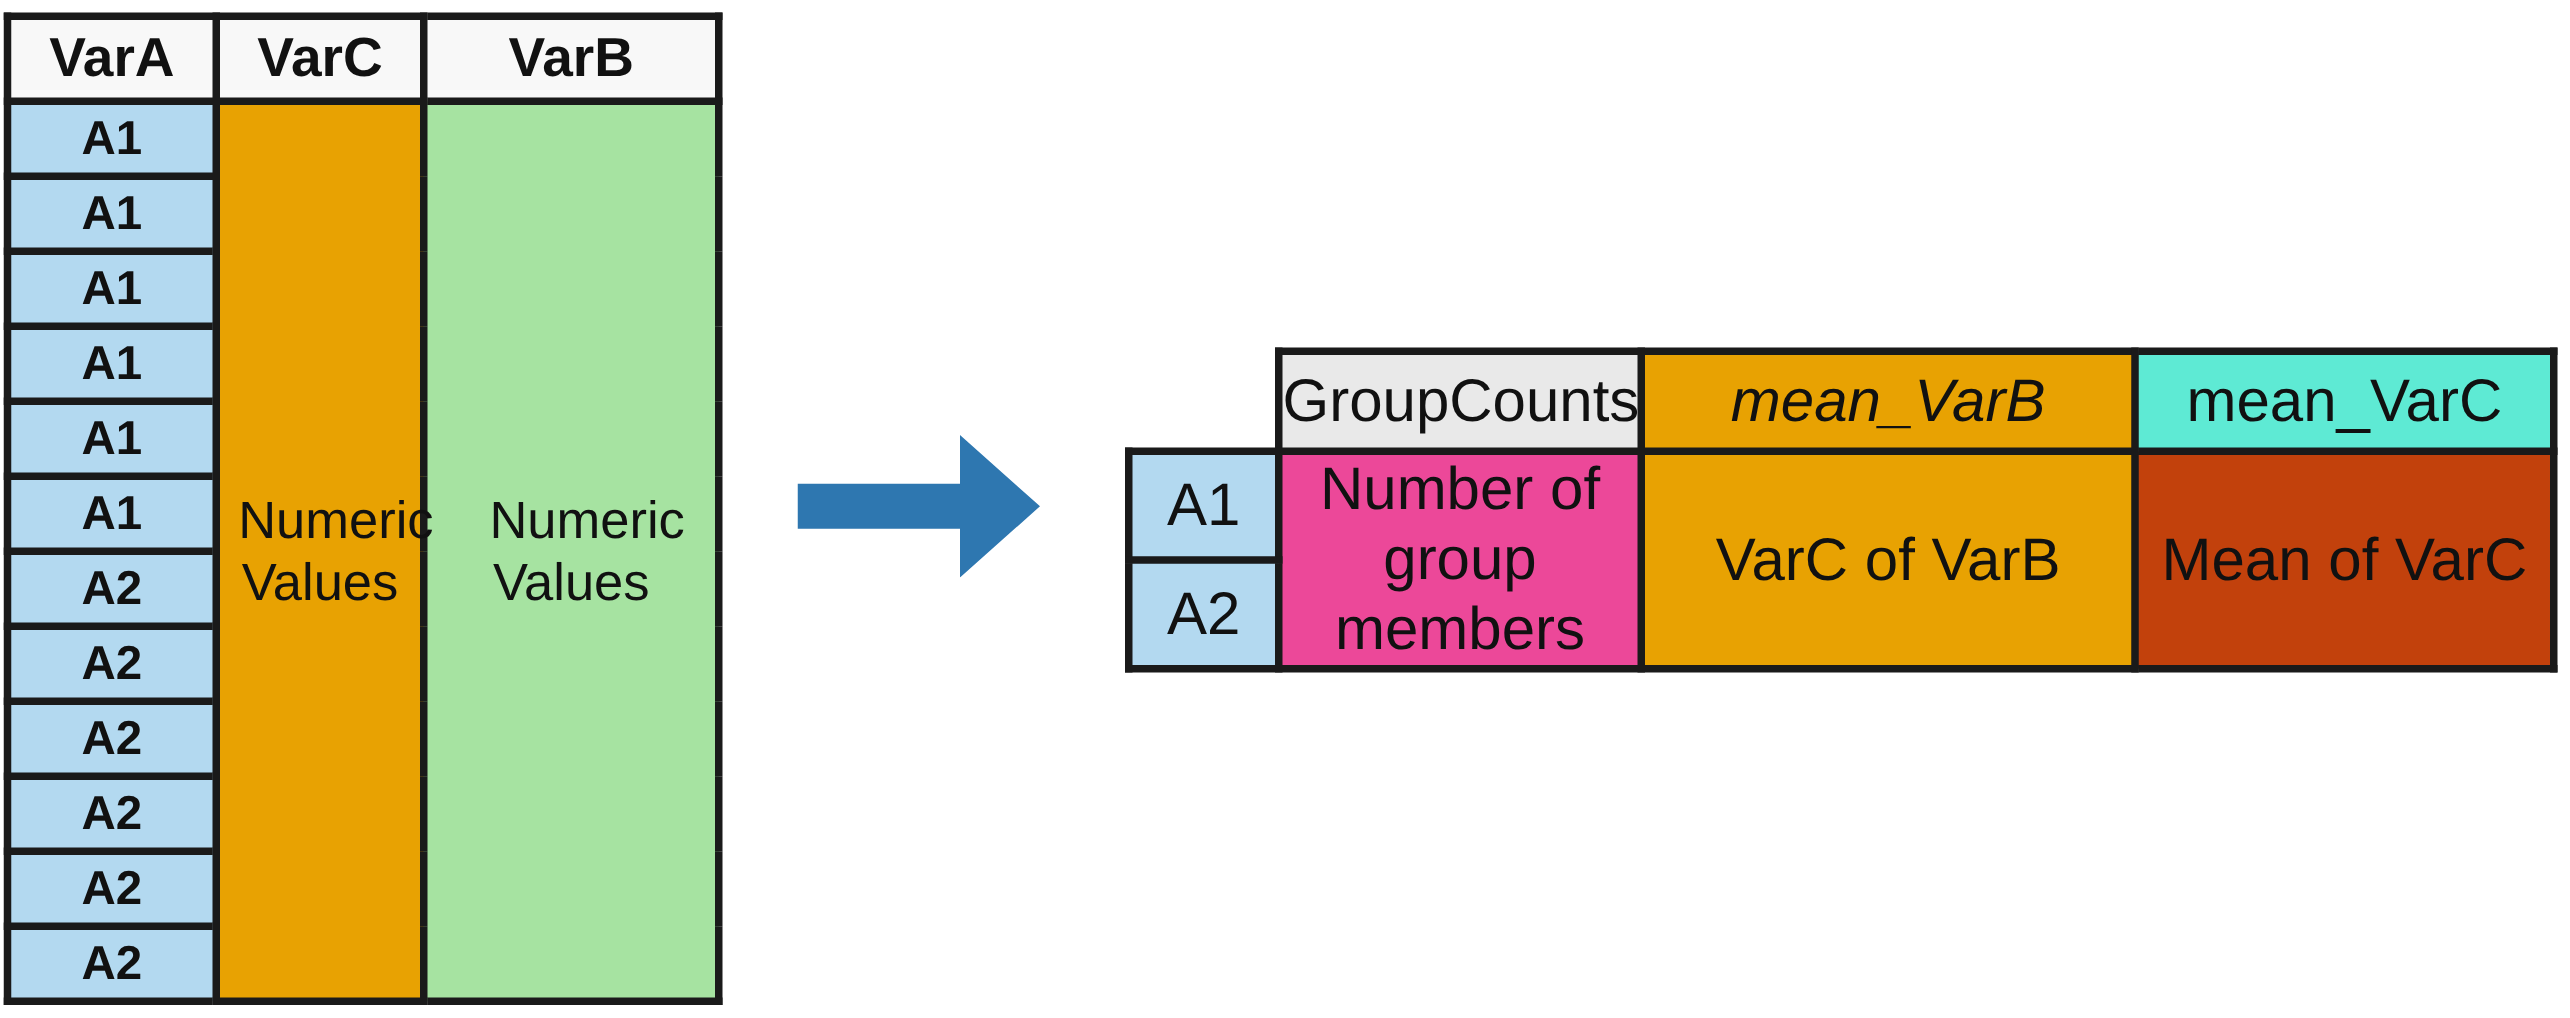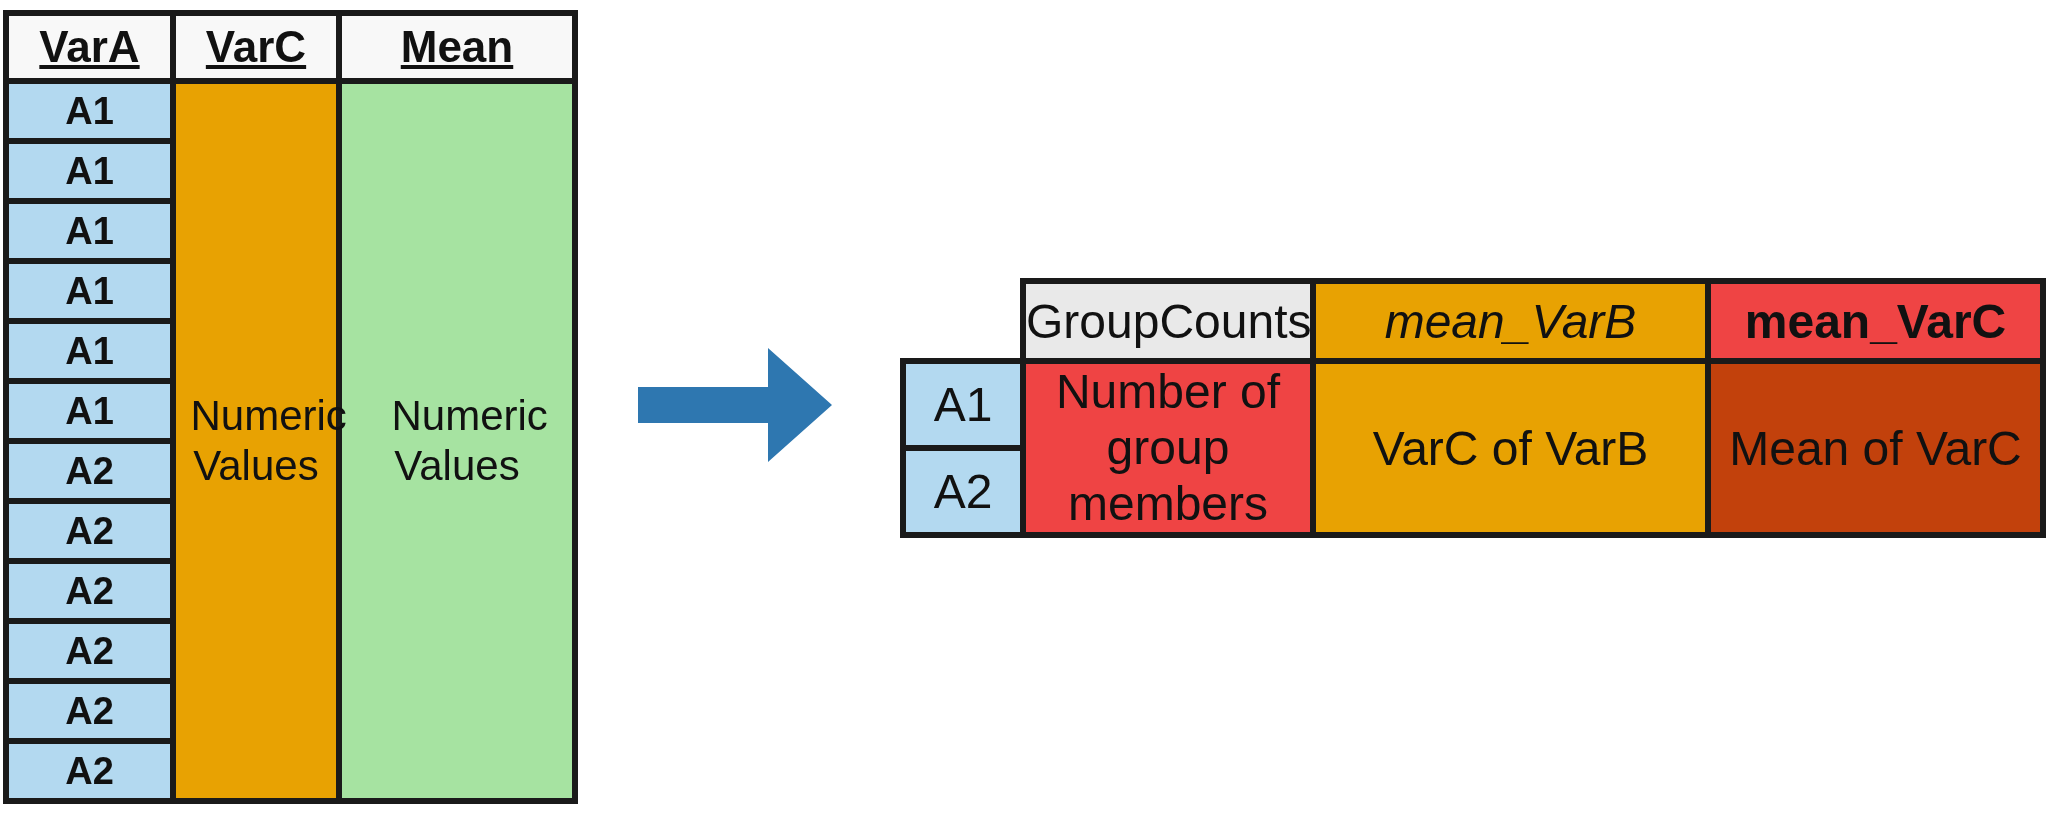--- a/index.html
+++ b/index.html
@@ -7,61 +7,61 @@
     width:2056px;height:814px;position:relative;background:#ffffff;
     font-family:"Liberation Sans", sans-serif;color:#111111;overflow:hidden;
   }
   table{border-collapse:collapse;table-layout:fixed;position:absolute;}
   td{padding:0;text-align:center;vertical-align:middle;}
 
   
   #left-table{left:3px;top:10px;width:569px;}
   #left-table td{border:6px solid #1a1a1a;}
   #left-table td.hdr{
-    background:#f8f8f8;font-weight:bold;font-size:44px;height:62px;text-decoration:underline;
+    background:#f8f8f8;font-weight:bold;font-size:44px;height:62px;
   }
   #left-table td.a-val{
     background:#b3d9f0;font-weight:bold;font-size:38px;height:54px;
   }
   #left-table td.num-b{background:#e8a202;font-size:42px;line-height:1.18;}
   #left-table td.num-c{background:#a6e3a1;font-size:42px;line-height:1.18;}
   #left-table .wrapcell{width:131px;margin:0 auto;}
 
   
   #arrow{position:absolute;left:638px;top:348px;width:194px;height:114px;}
 
   
   #right-table{left:900px;top:278px;width:1140px;font-size:48px;}
   #right-table td{border:6px solid #1a1a1a;}
   #right-table td.corner{border:none;background:transparent;}
   #right-table tr.hrow td{height:74px;}
   #right-table tr.brow td{height:74px;}
   #right-table td.gray-h{background:#e9e9e9;}
   #right-table td.orange-h{background:#e8a202;font-style:italic;}
-  #right-table td.green-h{background:#ef4444;font-weight:bold;}
+  #right-table td.green-h{background:#5eead4;}
   #right-table td.blue-lab{background:#b3d9f0;}
-  #right-table td.gray-b{background:#ef4444;line-height:1.17;}
+  #right-table td.gray-b{background:#ec4899;line-height:1.17;}
   #right-table td.orange-b{background:#e8a202;}
   #right-table td.green-b{background:#c2410c;}
   #right-table .wrapcell{width:230px;margin:0 auto;}
 </style>
 </head>
 <body>
 
 <table id="left-table">
   <colgroup>
       <col style="width:167px">
       <col style="width:166px">
       <col style="width:236px">
     </colgroup>
   <tbody>
       <tr>
     <td class="hdr">VarA</td>
     <td class="hdr">VarC</td>
-    <td class="hdr">Mean</td>
+    <td class="hdr">VarB</td>
   </tr>
   <tr>
     <td class="a-val">A1</td>
     <td class="num-b" rowspan="12">
       <div class="wrapcell">Numeric Values</div>
     </td>
     <td class="num-c" rowspan="12">
       <div class="wrapcell">Numeric Values</div>
     </td>
   </tr>

